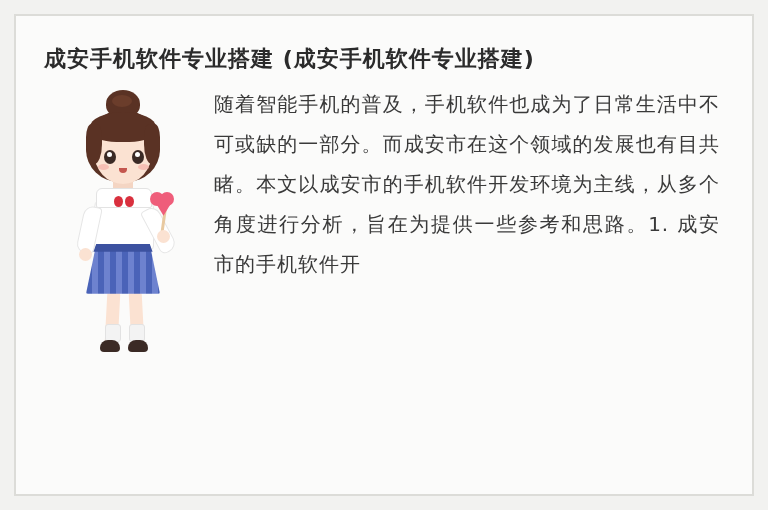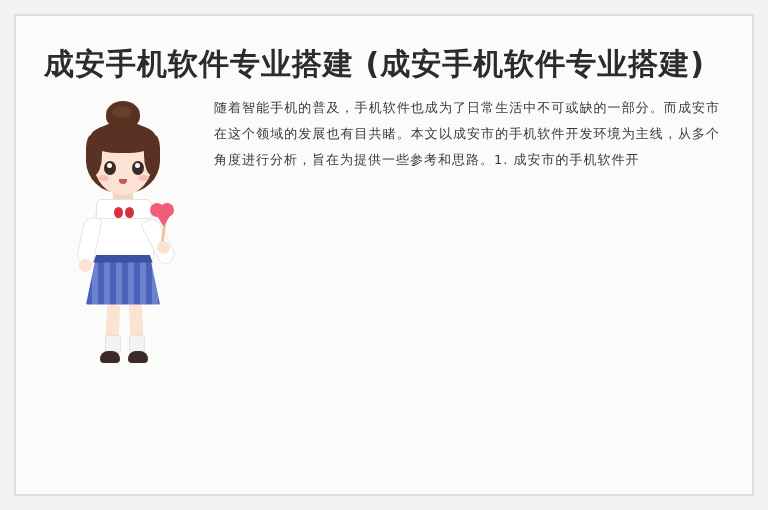--- a/index.html
+++ b/index.html
@@ -25,21 +25,21 @@
     box-sizing: border-box;
     width: 100%;
     height: 100%;
     border: 2px solid #dcdcd8;
     background: #fbfbfa;
     padding: 22px 28px 18px 28px;
     position: relative;
   }
   .title {
     font-family: "DejaVu Sans", sans-serif;
-    font-size: 30px;
+    font-size: 22px;
     line-height: 1.35;
     font-weight: 700;
     color: #2b2b2b;
     letter-spacing: 1px;
     margin: 6px 0 10px 0;
     max-width: 700px;
   }
   .body-area {
     display: flex;
     align-items: flex-start;
@@ -48,21 +48,21 @@
   .illustration {
     width: 150px;
     height: 300px;
     flex: 0 0 150px;
     position: relative;
     margin-left: 6px;
     margin-top: 4px;
   }
   .article-text {
     flex: 1 1 auto;
-    font-size: 13px;
+    font-size: 20px;
     line-height: 2.0;
     color: #3a3a3a;
     letter-spacing: 1px;
     padding-left: 14px;
     padding-right: 4px;
     max-height: 290px;
     overflow: hidden;
     text-align: justify;
   }
 

